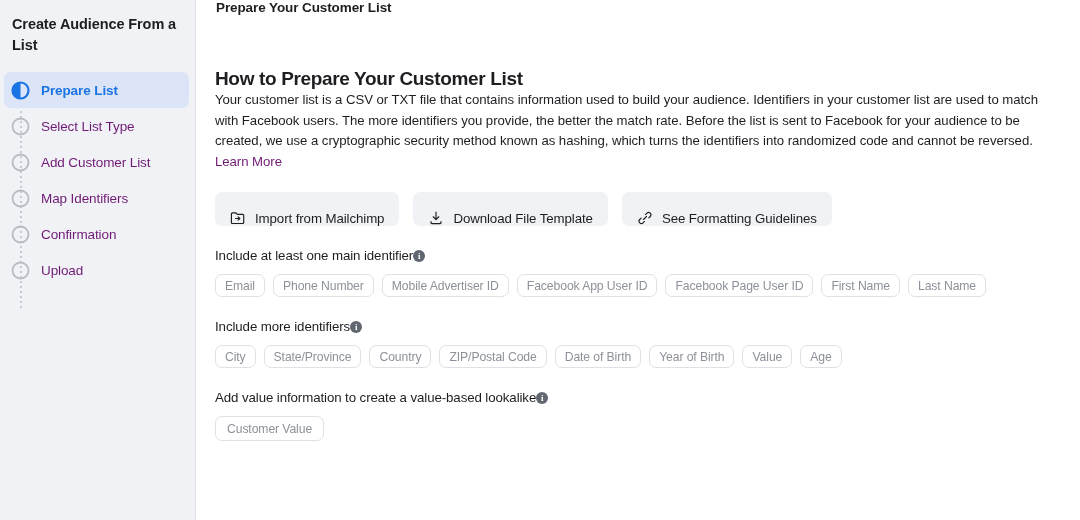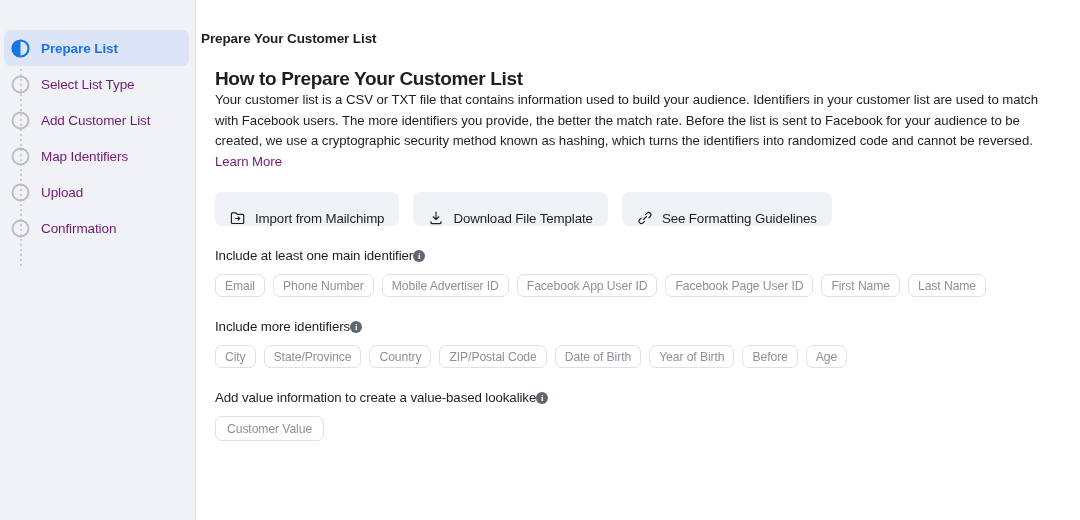--- a/index.html
+++ b/index.html
@@ -74,22 +74,22 @@
   
   .main {
     flex: 1;
     background: #ffffff;
     position: relative;
     overflow: hidden;
   }
   .main-header {
     height: 46px;
     display: flex;
-    align-items: flex-end;
-    padding-left: 5px;
+    align-items: flex-start;
+    padding-left: 20px;
   }
   .main-header-title {
     font-size: 13.5px;
     font-weight: bold;
     color: #1c1e21;
     letter-spacing: -0.1px;
   }
   .content { padding: 22px 16px 0 19px; }
   .section-heading {
     font-size: 19px;
@@ -178,20 +178,21 @@
     height: 4px;
     background: #ffffff;
   }
 </style>
 </head>
 <body>
 
 <div class="app">
 
   <aside class="sidebar">
+    <div class="sidebar-title">Create Audience From a List</div>
     <nav class="steps">
       <div class="connector" style="top:34px;height:204px;"></div>
 
       <div class="step active">
         <span class="step-icon">
           <svg width="21" height="21" viewBox="0 0 21 21">
             <circle cx="10.5" cy="10.5" r="8" fill="none" stroke="#1b74e4" stroke-width="2.2"></circle>
             <path d="M10.5 2.3 A8.2 8.2 0 0 0 10.5 18.7 Z" fill="#1b74e4"></path>
           </svg>
         </span>
@@ -224,30 +225,30 @@
         </span>
         <span class="step-label">Map Identifiers</span>
       </div>
 
       <div class="step">
         <span class="step-icon">
           <svg width="21" height="21" viewBox="0 0 21 21">
             <circle cx="10.5" cy="10.5" r="8" fill="none" stroke="#b7bbc2" stroke-width="1.8"></circle>
           </svg>
         </span>
+        <span class="step-label">Confirmation</span>
+      </div>
+
+      <div class="step">
+        <span class="step-icon">
+          <svg width="21" height="21" viewBox="0 0 21 21">
+            <circle cx="10.5" cy="10.5" r="8" fill="none" stroke="#b7bbc2" stroke-width="1.8"></circle>
+          </svg>
+        </span>
         <span class="step-label">Upload</span>
-      </div>
-
-      <div class="step">
-        <span class="step-icon">
-          <svg width="21" height="21" viewBox="0 0 21 21">
-            <circle cx="10.5" cy="10.5" r="8" fill="none" stroke="#b7bbc2" stroke-width="1.8"></circle>
-          </svg>
-        </span>
-        <span class="step-label">Confirmation</span>
       </div>
     </nav>
   </aside>
 
   <section class="main">
 
     <div class="main-header">
       <span class="main-header-title">Prepare Your Customer List</span>
     </div>
 
@@ -312,21 +313,21 @@
           <span>Include more identifiers</span>
           <i class="info-icon">i</i>
         </div>
         <div class="chips">
           <span class="chip">City</span>
           <span class="chip">State/Province</span>
           <span class="chip">Country</span>
           <span class="chip">ZIP/Postal Code</span>
           <span class="chip">Date of Birth</span>
           <span class="chip">Year of Birth</span>
-          <span class="chip">Before</span>
+          <span class="chip">Value</span>
           <span class="chip">Age</span>
         </div>
       </div>
 
       <div class="group">
         <div class="group-label">
           <span>Add value information to create a value-based lookalike</span>
           <i class="info-icon">i</i>
         </div>
         <div class="chips">

